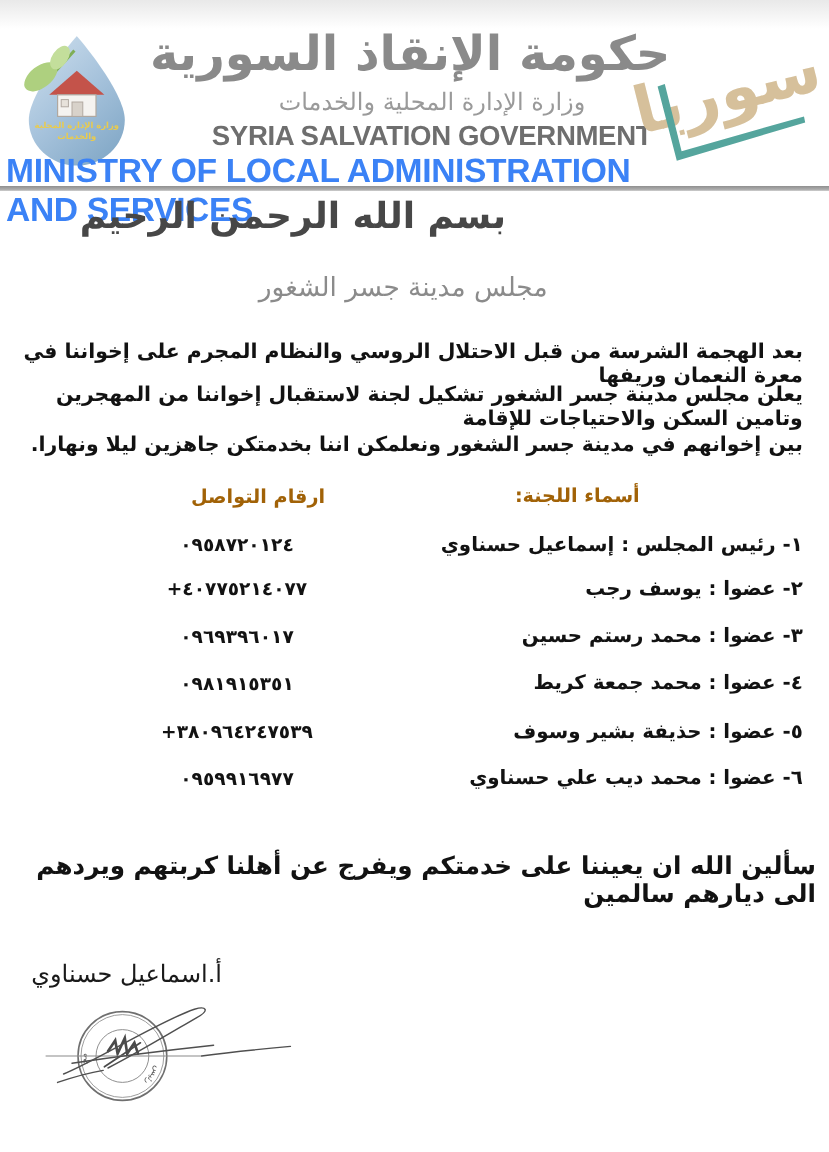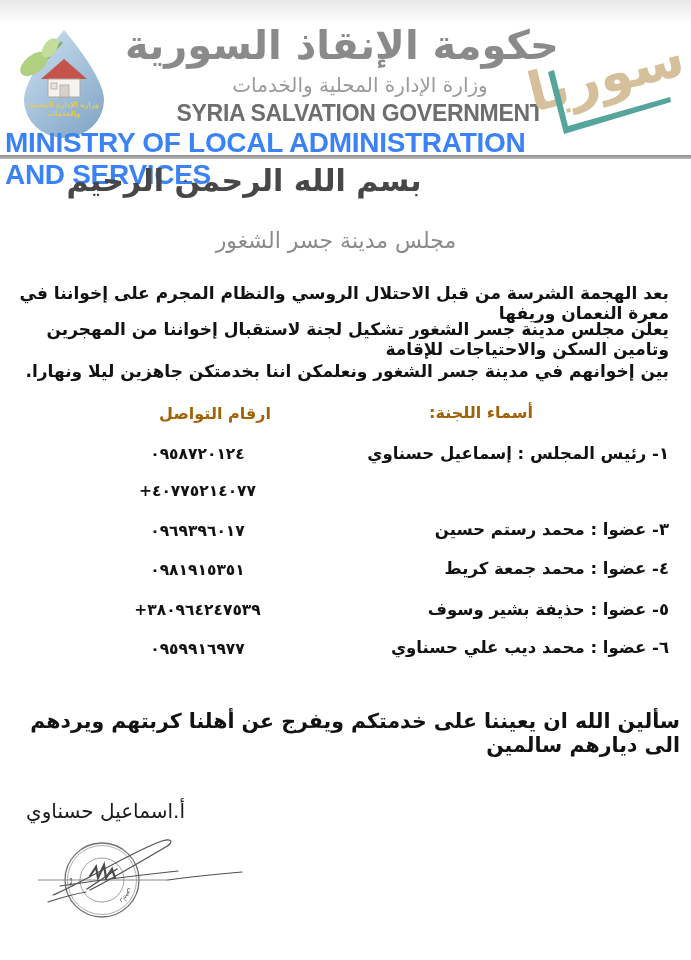--- a/index.html
+++ b/index.html
@@ -105,20 +105,21 @@
   <div class="abs para-line" style="top:283px">بعد الهجمة الشرسة من قبل الاحتلال الروسي والنظام المجرم على إخواننا في معرة النعمان وريفها</div>
   <div class="abs para-line" style="top:319px">يعلن مجلس مدينة جسر الشغور تشكيل لجنة لاستقبال إخواننا من المهجرين وتامين السكن والاحتياجات للإقامة</div>
   <div class="abs para-line" style="top:361px">بين إخوانهم في مدينة جسر الشغور ونعلمكن اننا بخدمتكن جاهزين ليلا ونهارا.</div>
 
   <div class="abs col-header names-header">أسماء اللجنة:</div>
   <div class="abs col-header numbers-header">ارقام التواصل</div>
 
   <div class="member-name" style="top:444px">١- رئيس المجلس : إسماعيل حسناوي</div>
   <div class="member-phone" style="top:445px">٠٩٥٨٧٢٠١٢٤</div>
 
+  <div class="member-name" style="top:481px">٢- عضوا : يوسف رجب</div>
   <div class="member-phone" style="top:482px">+٤٠٧٧٥٢١٤٠٧٧</div>
 
   <div class="member-name" style="top:520px">٣- عضوا : محمد رستم حسين</div>
   <div class="member-phone" style="top:522px">٠٩٦٩٣٩٦٠١٧</div>
 
   <div class="member-name" style="top:559px">٤- عضوا : محمد جمعة كريط</div>
   <div class="member-phone" style="top:561px">٠٩٨١٩١٥٣٥١</div>
 
   <div class="member-name" style="top:600px">٥- عضوا : حذيفة بشير وسوف</div>
   <div class="member-phone" style="top:601px">+٣٨٠٩٦٤٢٤٧٥٣٩</div>

